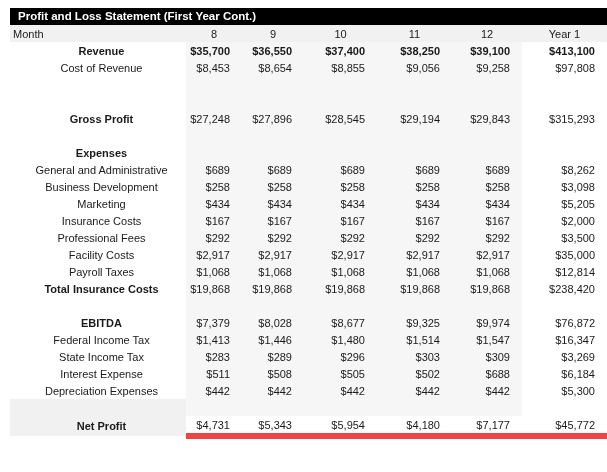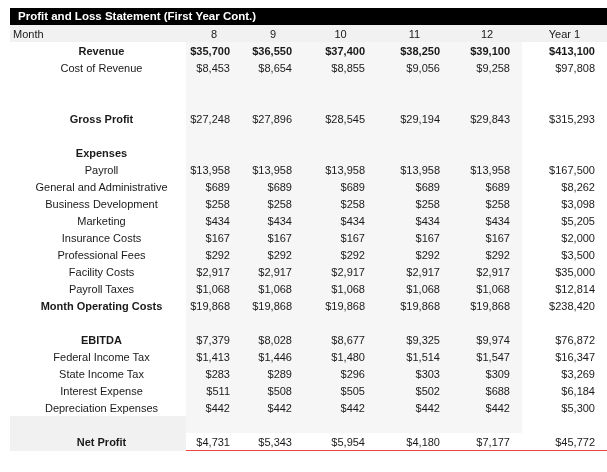--- a/index.html
+++ b/index.html
@@ -40,21 +40,21 @@
     white-space: nowrap; overflow: hidden;
     vertical-align: middle;
   }
   .pnl th { text-align: center; padding: 0; background: #f1f1f1; }
   .pnl th.h-label { text-align: left; padding-left: 3px; }
 
   .pnl td.label { text-align: center; padding: 0 0 0 7px; }
   .pnl td.band  { background: #f6f6f6; }
   .pnl td.shade { background: #f1f1f1; }
   .pnl .bold    { font-weight: bold; }
-  .pnl td.uline { border-bottom: 1px solid #ef4444; }
+  .pnl td.uline { border-bottom: 6px solid #ef4444; }
 </style>
 </head>
 <body>
 
 <div class="sheet">
 
   <div class="titlebar">
     <span>Profit and Loss Statement (First Year Cont.)</span>
   </div>
 
@@ -137,29 +137,20 @@
         <tr>
           <td class="label bold">Expenses</td>
           <td class="band"></td>
           <td class="band"></td>
           <td class="band"></td>
           <td class="band"></td>
           <td class="band"></td>
           <td class=""></td>
         </tr>
         <tr>
-          <td class="label">Payroll</td>
-          <td class="band">$13,958</td>
-          <td class="band">$13,958</td>
-          <td class="band">$13,958</td>
-          <td class="band">$13,958</td>
-          <td class="band">$13,958</td>
-          <td class="">$167,500</td>
-        </tr>
-        <tr>
           <td class="label">General and Administrative</td>
           <td class="band">$689</td>
           <td class="band">$689</td>
           <td class="band">$689</td>
           <td class="band">$689</td>
           <td class="band">$689</td>
           <td class="">$8,262</td>
         </tr>
         <tr>
           <td class="label">Business Development</td>
@@ -209,21 +200,21 @@
         <tr>
           <td class="label">Payroll Taxes</td>
           <td class="band">$1,068</td>
           <td class="band">$1,068</td>
           <td class="band">$1,068</td>
           <td class="band">$1,068</td>
           <td class="band">$1,068</td>
           <td class="">$12,814</td>
         </tr>
         <tr>
-          <td class="label bold">Month Operating Costs</td>
+          <td class="label bold">Total Insurance Costs</td>
           <td class="band">$19,868</td>
           <td class="band">$19,868</td>
           <td class="band">$19,868</td>
           <td class="band">$19,868</td>
           <td class="band">$19,868</td>
           <td class="">$238,420</td>
         </tr>
         <tr>
           <td class="label"></td>
           <td class="band"></td>

